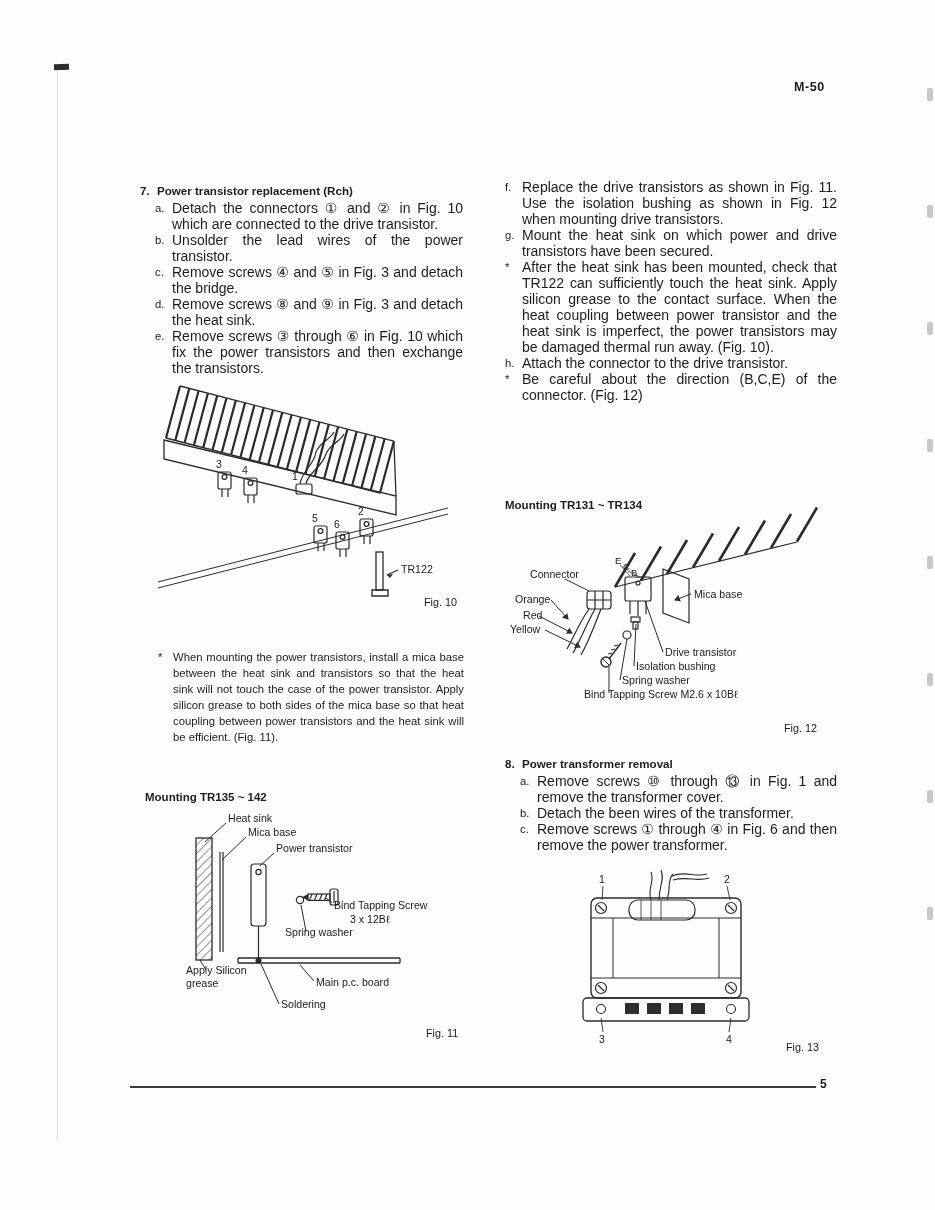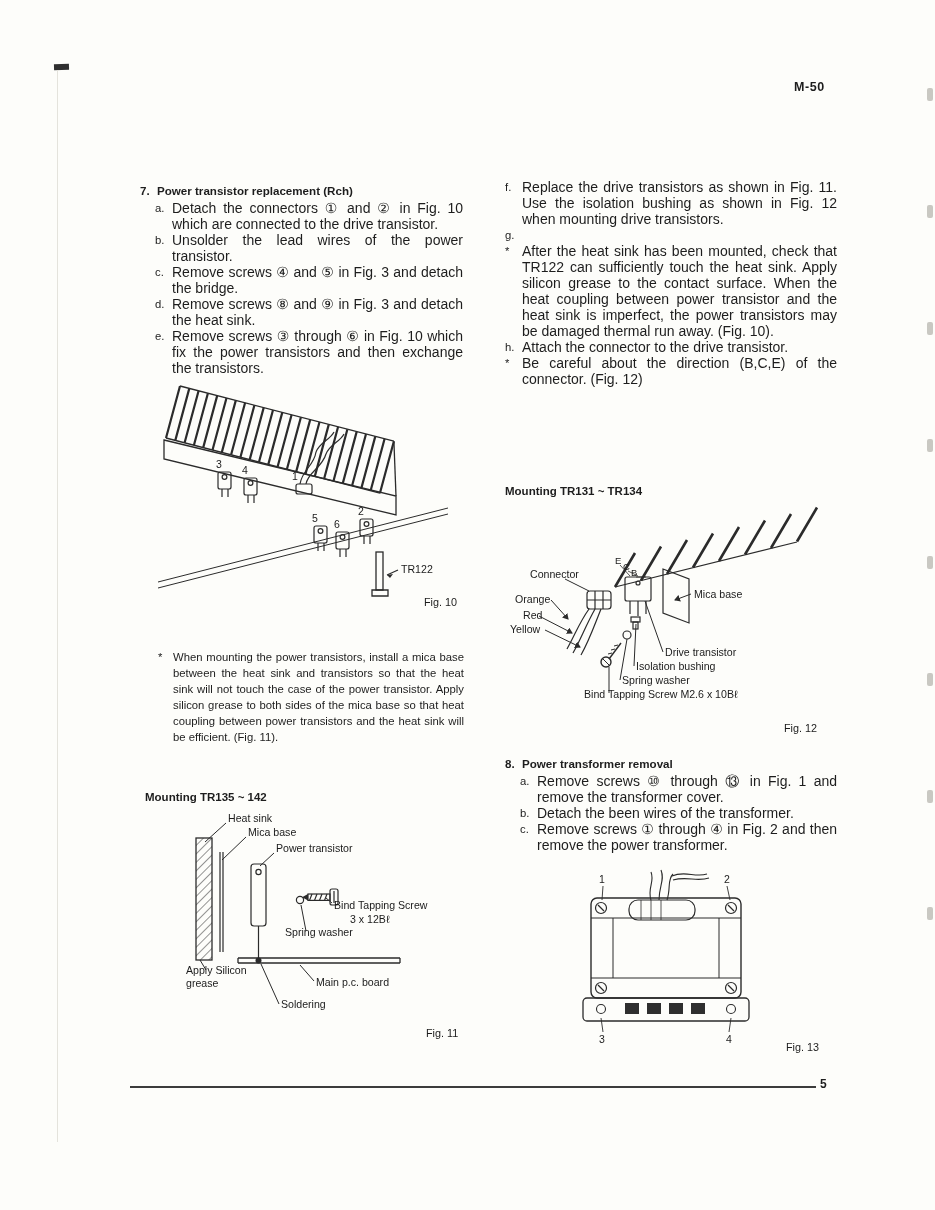--- a/index.html
+++ b/index.html
@@ -199,20 +199,21 @@
     <div class="item">
       <span class="lbl">f.</span>
       <span class="txt">
           <div>Replace the drive transistors as shown in Fig. 11. Use the isolation bushing as shown in Fig. 12 when mounting drive transistors.</div>
           <div></div>
         </span>
     </div>
     <div class="item">
       <span class="lbl">g.</span>
       <span class="txt">
+          <div>Mount the heat sink on which power and drive transistors have been secured.</div>
         </span>
     </div>
     <div class="item">
       <span class="lbl">*</span>
       <span class="txt">
           <div>After the heat sink has been mounted, check that TR122 can sufficiently touch the heat sink. Apply silicon grease to the contact surface. When the heat coupling between power transistor and the heat sink is imperfect, the power transistors may be damaged thermal run away. (Fig. 10).</div>
           <div></div>
         </span>
     </div>
     <div class="item">
@@ -224,21 +225,21 @@
     </div>
     <div class="item">
       <span class="lbl">*</span>
       <span class="txt">
           <div>Be careful about the direction (B,C,E) of the connector. (Fig. 12)</div>
           <div></div>
         </span>
     </div>
   </div>
 
-  <div class="block sub-head" style="left:505px; top:485px;">Mounting TR131 ~ TR134</div>
+  <div class="block sub-head" style="left:505px; top:499px;">Mounting TR131 ~ TR134</div>
 
   <div class="fig block" style="left:505px; top:503px;">
     <svg width="332" height="238" viewBox="0 0 332 238">
       <defs>
         <marker id="arrow" markerWidth="7" markerHeight="7" refX="5" refY="3.5" orient="auto">
           <path d="M0 0 L6 3.5 L0 7 z" fill="#2b2b2b"></path>
         </marker>
       </defs>
       <g stroke="#2b2b2b" fill="none" stroke-width="2.6">
         <path d="M130 50l-20 34M156 43.5l-20 34M182 37l-20 34M208 30.5l-20 34M234 24l-20 34M260 17.5l-20 34M286 11l-20 34M312 4.5l-20 34"></path>
@@ -305,21 +306,21 @@
       <div class="item">
         <span class="lbl">a.</span>
         <span class="txt">Remove screws ⑩ through ⑬ in Fig. 1 and remove the transformer cover.</span>
       </div>
       <div class="item">
         <span class="lbl">b.</span>
         <span class="txt">Detach the been wires of the transformer.</span>
       </div>
       <div class="item">
         <span class="lbl">c.</span>
-        <span class="txt">Remove screws ① through ④ in Fig. 2 and then remove the power transformer.</span>
+        <span class="txt">Remove screws ① through ④ in Fig. 6 and then remove the power transformer.</span>
       </div>
     </div>
   </div>
 
   <div class="fig block" style="left:577px; top:868px;">
     <svg width="230" height="190" viewBox="0 0 230 190">
       <g stroke="#2b2b2b" fill="none" stroke-width="1.4">
         <rect x="14" y="30" width="150" height="100" rx="6"></rect>
         <path d="M14 50 H164 M14 110 H164" stroke-width="1"></path>
         <path d="M36 50 V110 M142 50 V110" stroke-width="1"></path>

